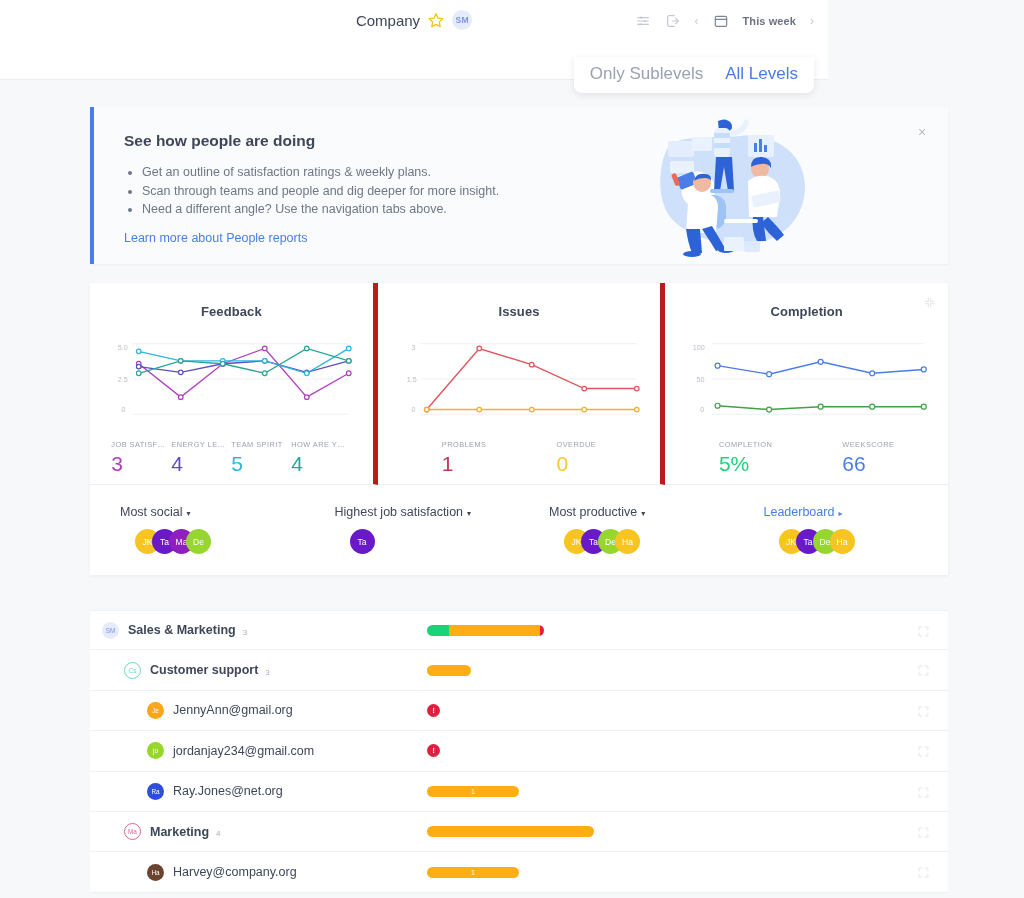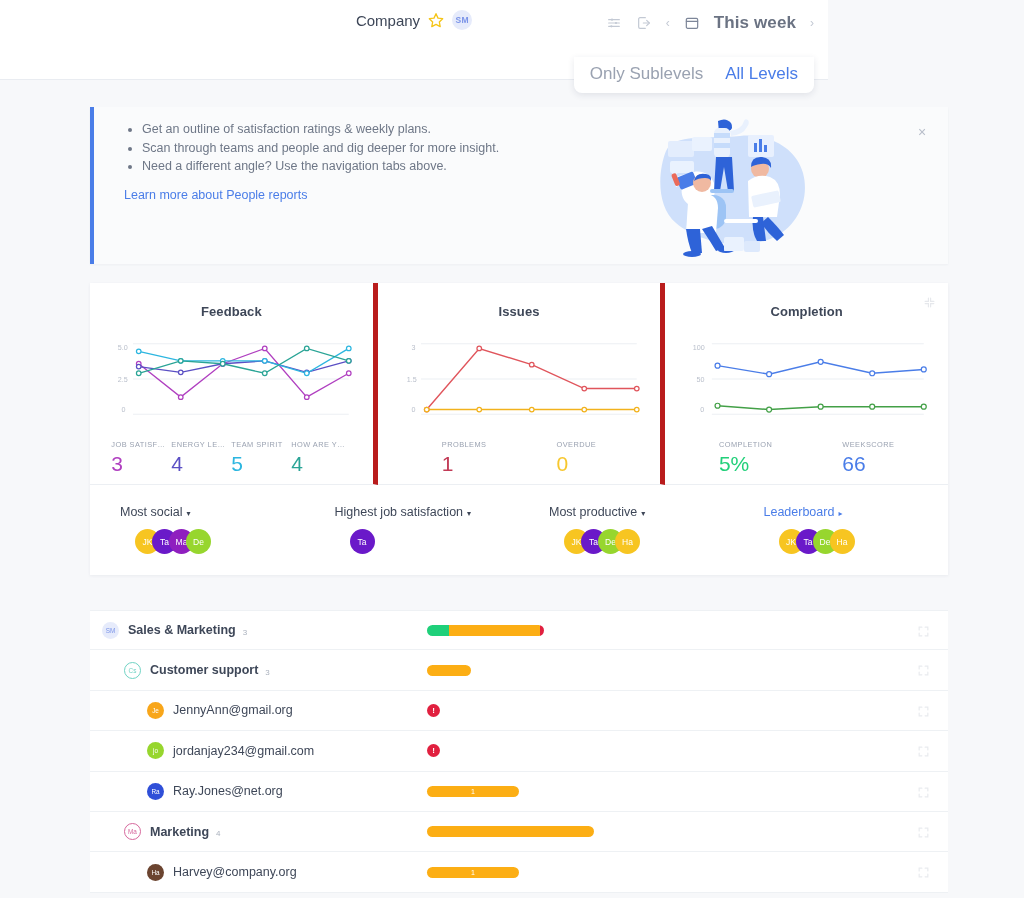--- a/index.html
+++ b/index.html
@@ -38,21 +38,21 @@
     font-size: 13.5px; color: #8892a4; padding-bottom: 12px;
     border-bottom: 2px solid transparent; cursor: pointer; white-space: nowrap;
   }
   .tab.active { color: #4a7de8; border-bottom-color: #4a7de8; }
 
   .toolbar {
     position: absolute; right: 14px; top: 13px;
     display: flex; align-items: center; gap: 14px; color: #c3c9d4;
   }
   .tb-ico { width: 16px; height: 16px; display: block; cursor: pointer; }
-  .tb-week { font-size: 17px; color: #6b7383; font-weight: 700; letter-spacing: .1px; }
+  .tb-week { font-size: 11px; color: #6b7383; font-weight: 700; letter-spacing: .1px; }
   .tb-chev { font-size: 12px; color: #c3c9d4; cursor: pointer; }
 
   .levels {
     position: absolute; right: 14px; top: 57px;
     background: #fff; border-radius: 0 0 8px 8px;
     box-shadow: 0 2px 7px rgba(40,50,80,.11);
     padding: 7px 16px 9px 16px; display: flex; gap: 22px; align-items: center;
   }
   .lvl { font-size: 17px; color: #9aa2b1; cursor: pointer; }
   .lvl.active { color: #4a7de8; }
@@ -200,20 +200,21 @@
       <span class="tb-chev">›</span>
     </div>
   </div>
 
   <div class="levels">
     <span class="lvl">Only Sublevels</span>
     <span class="lvl active">All Levels</span>
   </div>
 
   <div class="banner">
+    <div class="banner-h">See how people are doing</div>
     <ul class="banner-list">
       <li>Get an outline of satisfaction ratings &amp; weekly plans.</li>
       <li>Scan through teams and people and dig deeper for more insight.</li>
       <li>Need a different angle? Use the navigation tabs above.</li>
     </ul>
     <a class="banner-link">Learn more about People reports</a>
     <div class="banner-close">×</div>
 
     <svg class="illus" viewBox="0 0 180 150">
       <path d="M18 40 C10 60 8 95 28 112 C50 131 92 140 122 128 C150 117 162 88 155 62 C148 36 120 22 92 25 C60 28 26 22 18 40 Z" fill="#cfe0fb"></path>

